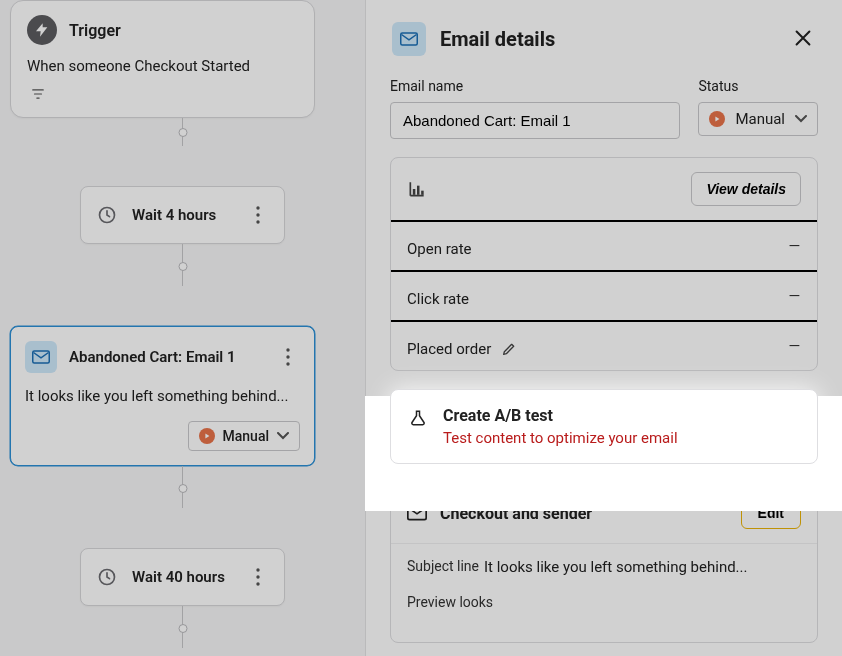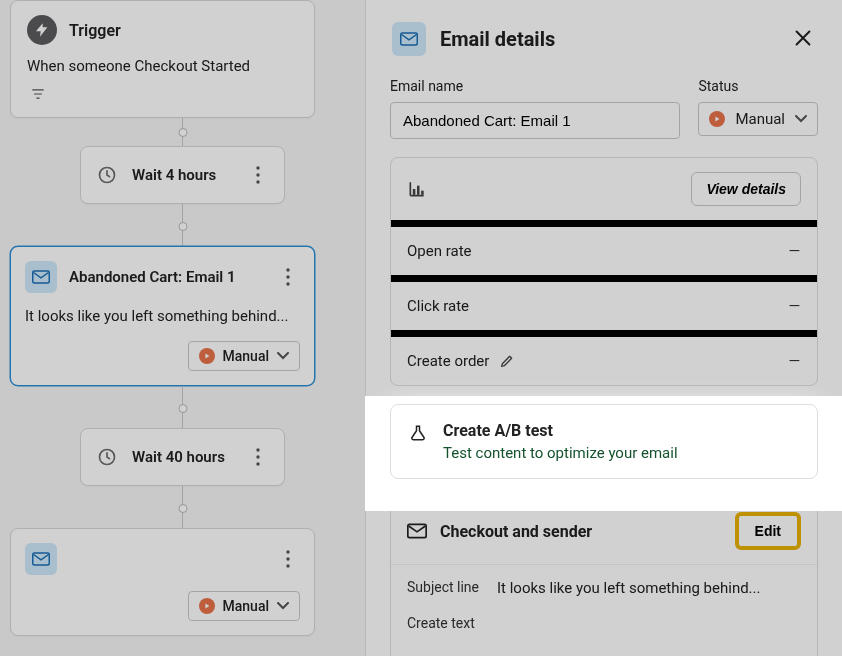--- a/index.html
+++ b/index.html
@@ -38,30 +38,32 @@
       flex-direction: column;
       align-items: center;
     }
     .card {
       background: #fff;
       border: 1px solid #d7d7da;
       border-radius: 8px;
       padding: 14px 16px;
       box-shadow: 0 1px 2px rgba(0,0,0,0.04);
       position: relative;
+      margin-top: 40px;
     }
     .card.selected {
       border: 1.5px solid #2b8fd6;
       box-shadow: 0 0 0 0.5px #2b8fd6;
     }
     .trigger-card {
       width: 305px;
       margin-top: 0;
       margin-left: 0;
       align-self: flex-start;
+      border-radius: 13px;
     }
     .trigger-header { display:flex; align-items:center; gap:12px; }
     .trigger-icon {
       width: 30px; height: 30px; border-radius: 50%;
       background: #5c5c60; display:flex; align-items:center; justify-content:center;
       color: #fff;
     }
     .trigger-title { font-weight: 600; font-size: 16px; }
     .trigger-desc { margin-top: 12px; font-size: 15px; color: #222; }
     .filter-chip {
@@ -163,54 +165,54 @@
     }
     .perf-icon { color:#444; }
     .perf-texts { flex:1; }
     .perf-title { font-weight:700; font-size:16px; }
     .perf-sub { font-size: 14px; color: #666; margin-top:2px;}
     .view-btn {
       border: 1px solid #c9c9cc; border-radius: 6px; padding: 8px 14px;
       background: #fff; font-size: 14px; font-weight: 600; cursor:pointer;font-style:italic;
     }
     .perf-row {
-      display:flex; align-items:center; justify-content:space-between;
-      padding: 12px 16px; border-top: 7px solid #000000;
+      display:flex; align-items:flex-end; justify-content:space-between;
+      padding: 12px 16px; border-top: 2px solid #000000;
     }
     .perf-row .name { font-size:15px; display:flex; align-items:center; gap:10px;}
     .perf-row .dash { font-size: 20px; color:#222; font-weight: 300;}
     .pencil { color:#444; }
 
     .ab-card {
       border: 1px solid #dedee1; border-radius: 8px; background: #fff;
       padding: 16px 18px;
       display:flex; gap: 16px; align-items:flex-start;
       position: relative;
       z-index: 20; 
       box-shadow: 0 0 24px rgba(255,255,255,0.9);
     }
     .ab-highlight-bg {
       position: absolute;
       left: 365px; right: 0; top: 396px; height: 115px;
       background: #fff; z-index: 10;
     }
     .flask-icon { font-size: 18px; color:#222; margin-top:2px;}
     .ab-title { font-weight:700; font-size: 16px;}
-    .ab-sub { font-size: 15px; color:#14532d; margin-top:4px;}
+    .ab-sub { font-size: 15px; color:#b91c1c; margin-top:4px;}
 
     .subject-header {
       display:flex; align-items:center; gap: 13px; padding: 14px 16px;
     }
     .subject-title { font-weight:700; font-size: 16px; flex:1;}
     .edit-btn {
-      border: 4px solid #eab308; border-radius: 6px; padding: 7px 16px;
+      border: 1px solid #eab308; border-radius: 6px; padding: 7px 16px;
       background: #fff; font-size: 14px; font-weight: 600; cursor:pointer;
     }
     .subject-body { padding: 0 16px 14px; border-top: 1px solid #efeff1; padding-top: 14px;}
-    .sub-row { display:flex; gap:18px; font-size: 15px; margin-bottom: 18px;}
+    .sub-row { display:flex; gap:5px; font-size: 15px; margin-bottom: 18px;}
     .sub-label { color:#333; font-size: 14px; }
     .sub-val { color:#222; }
 
     svg { display:block; }
   </style>
 </head>
 <body>
 
 <div class="container">
 
@@ -411,21 +413,21 @@
         <div class="perf-row">
           <span class="name">Open rate</span>
           <span class="dash">–</span>
         </div>
         <div class="perf-row">
           <span class="name">Click rate</span>
           <span class="dash">–</span>
         </div>
         <div class="perf-row">
           <span class="name">
-            <span>Create order</span>
+            <span>Placed order</span>
             <span class="pencil">
               <svg width="16" height="16" viewBox="0 0 24 24" fill="none">
                   <path d="M4 20l4-1 11-11-3-3L5 16l-1 4z" stroke="#444" stroke-width="2" stroke-linejoin="round"></path>
                 </svg>
             </span>
           </span>
           <span class="dash">–</span>
         </div>
       </div>
 
@@ -451,21 +453,21 @@
           </span>
           <span class="subject-title">Checkout and sender</span>
           <button class="edit-btn">Edit</button>
         </div>
         <div class="subject-body">
           <div class="sub-row">
             <span class="sub-label">Subject line</span>
             <span class="sub-val">It looks like you left something behind...</span>
           </div>
           <div class="sub-row">
-            <span class="sub-label">Create text</span>
+            <span class="sub-label">Preview looks</span>
           </div>
         </div>
       </div>
 
     </div>
   </div>
 </div>
 
 <div class="ab-highlight-bg"></div>
 

